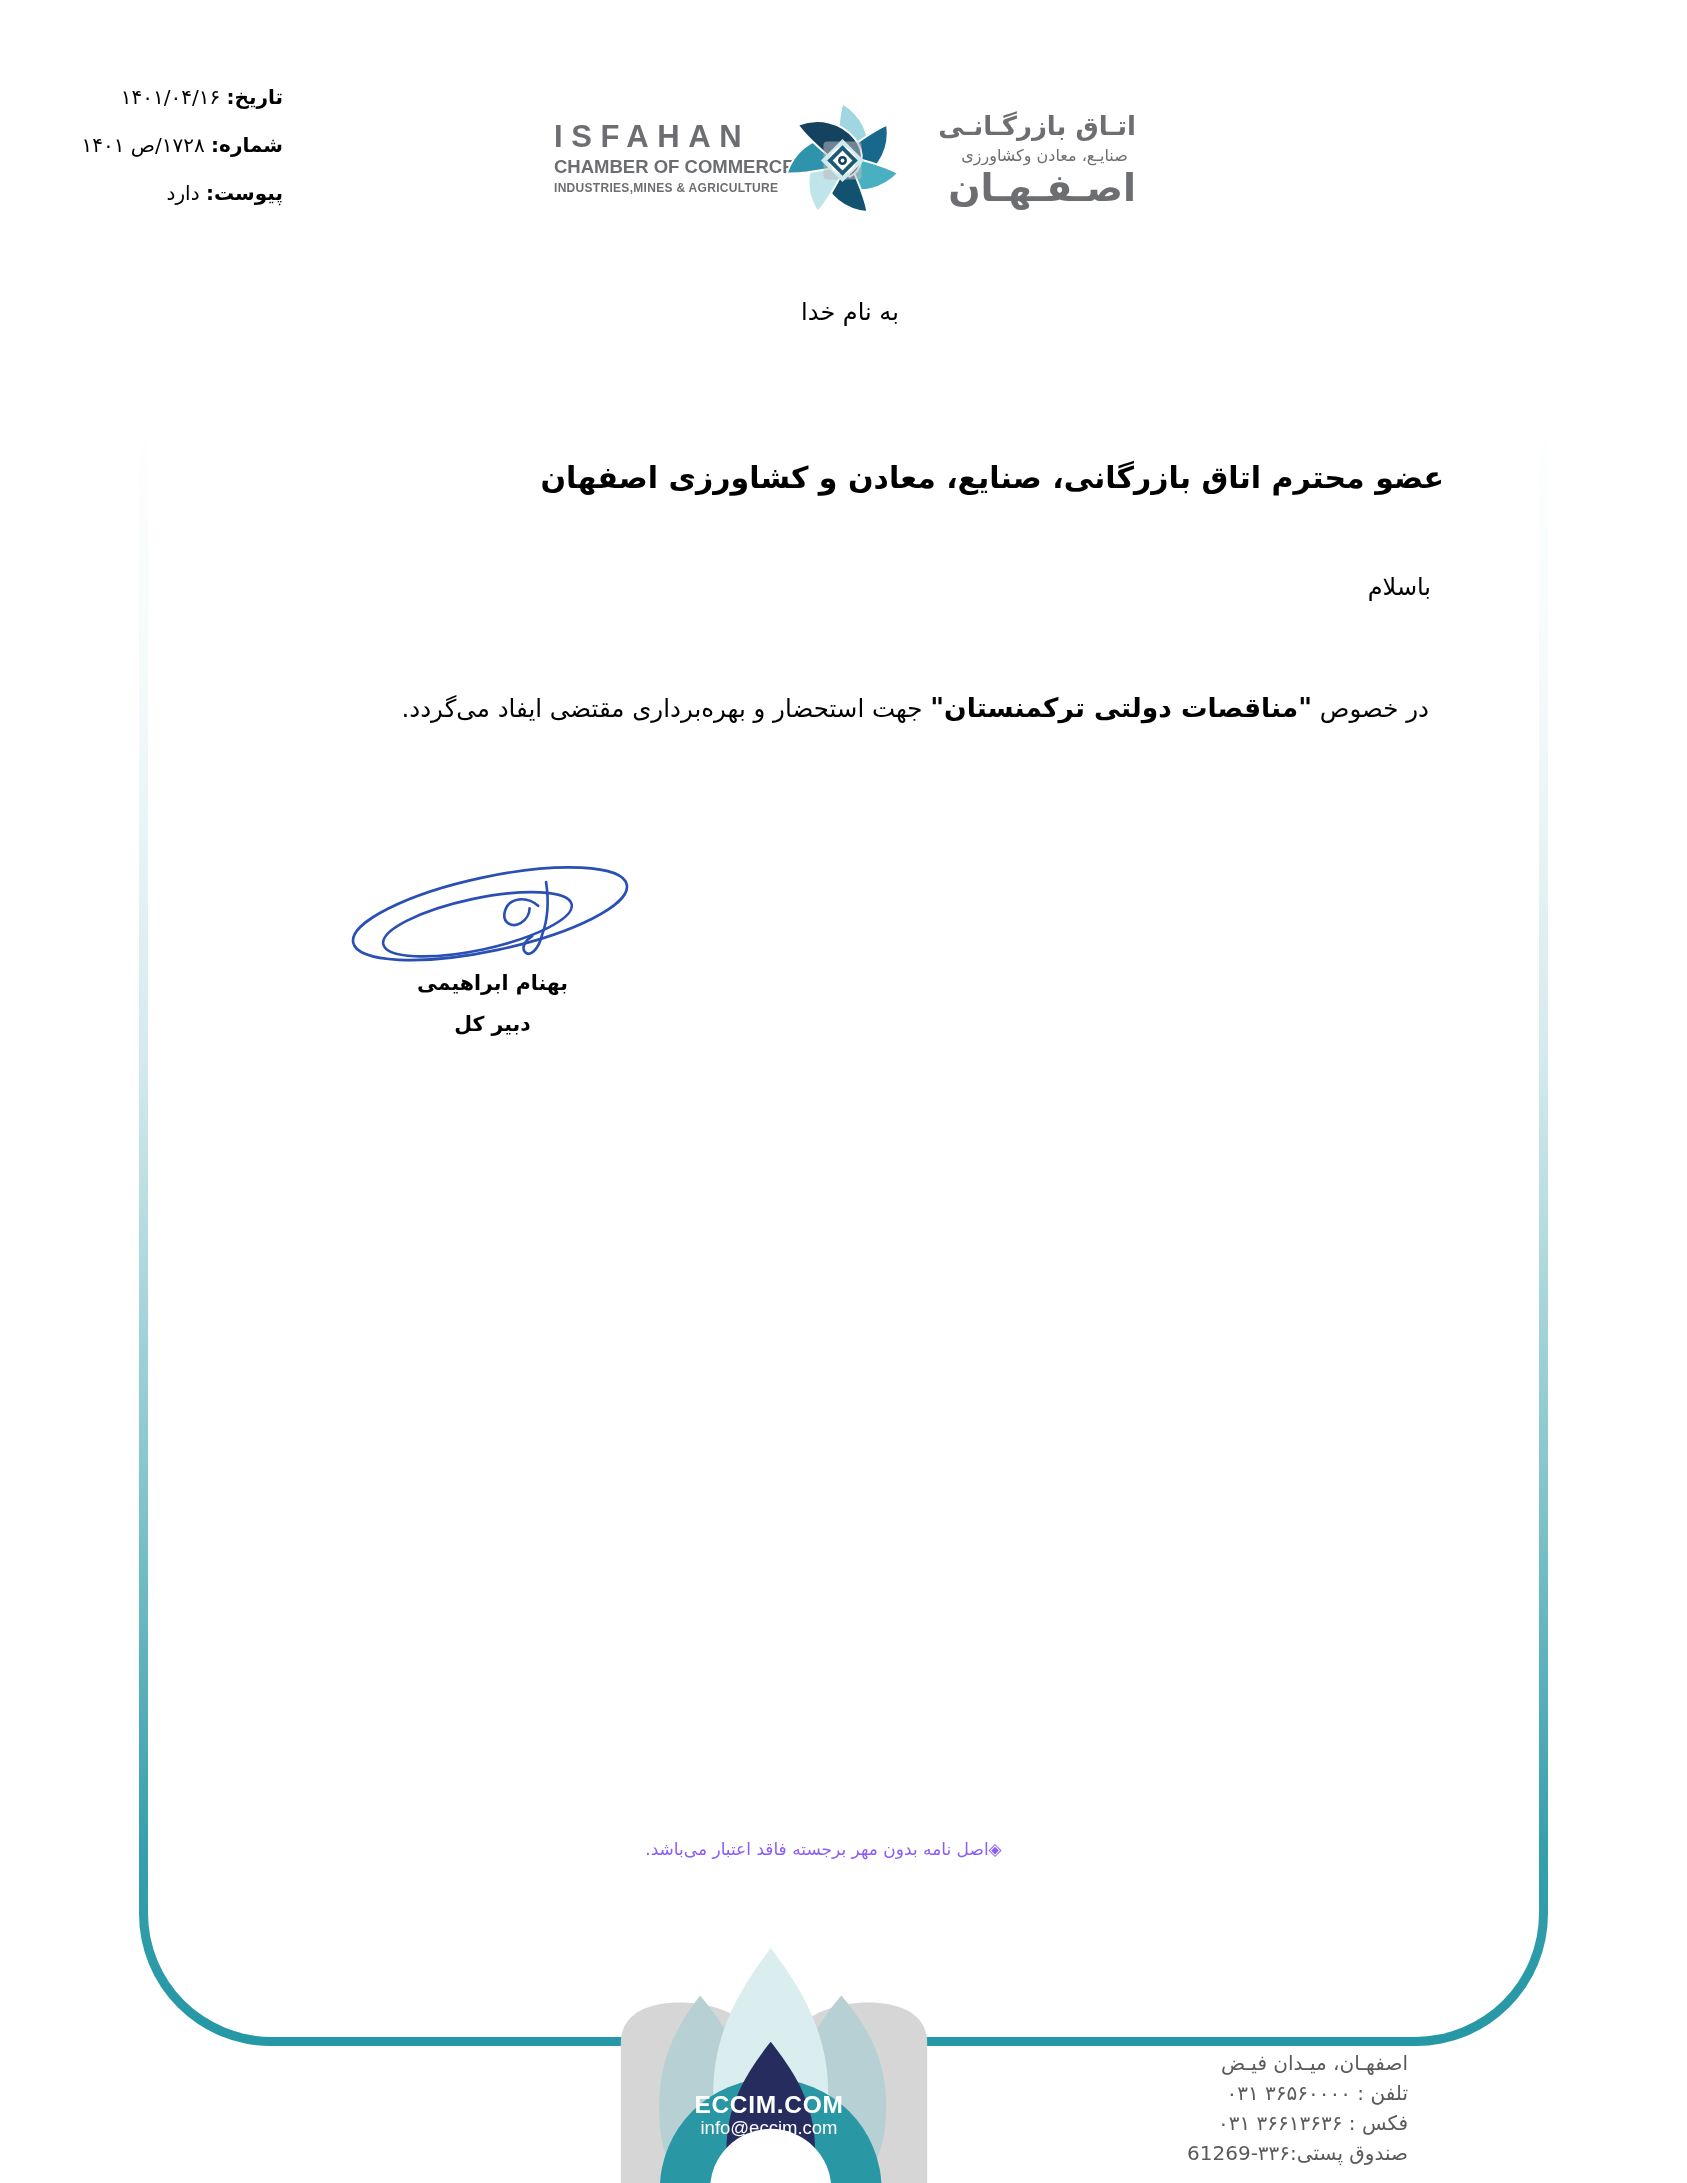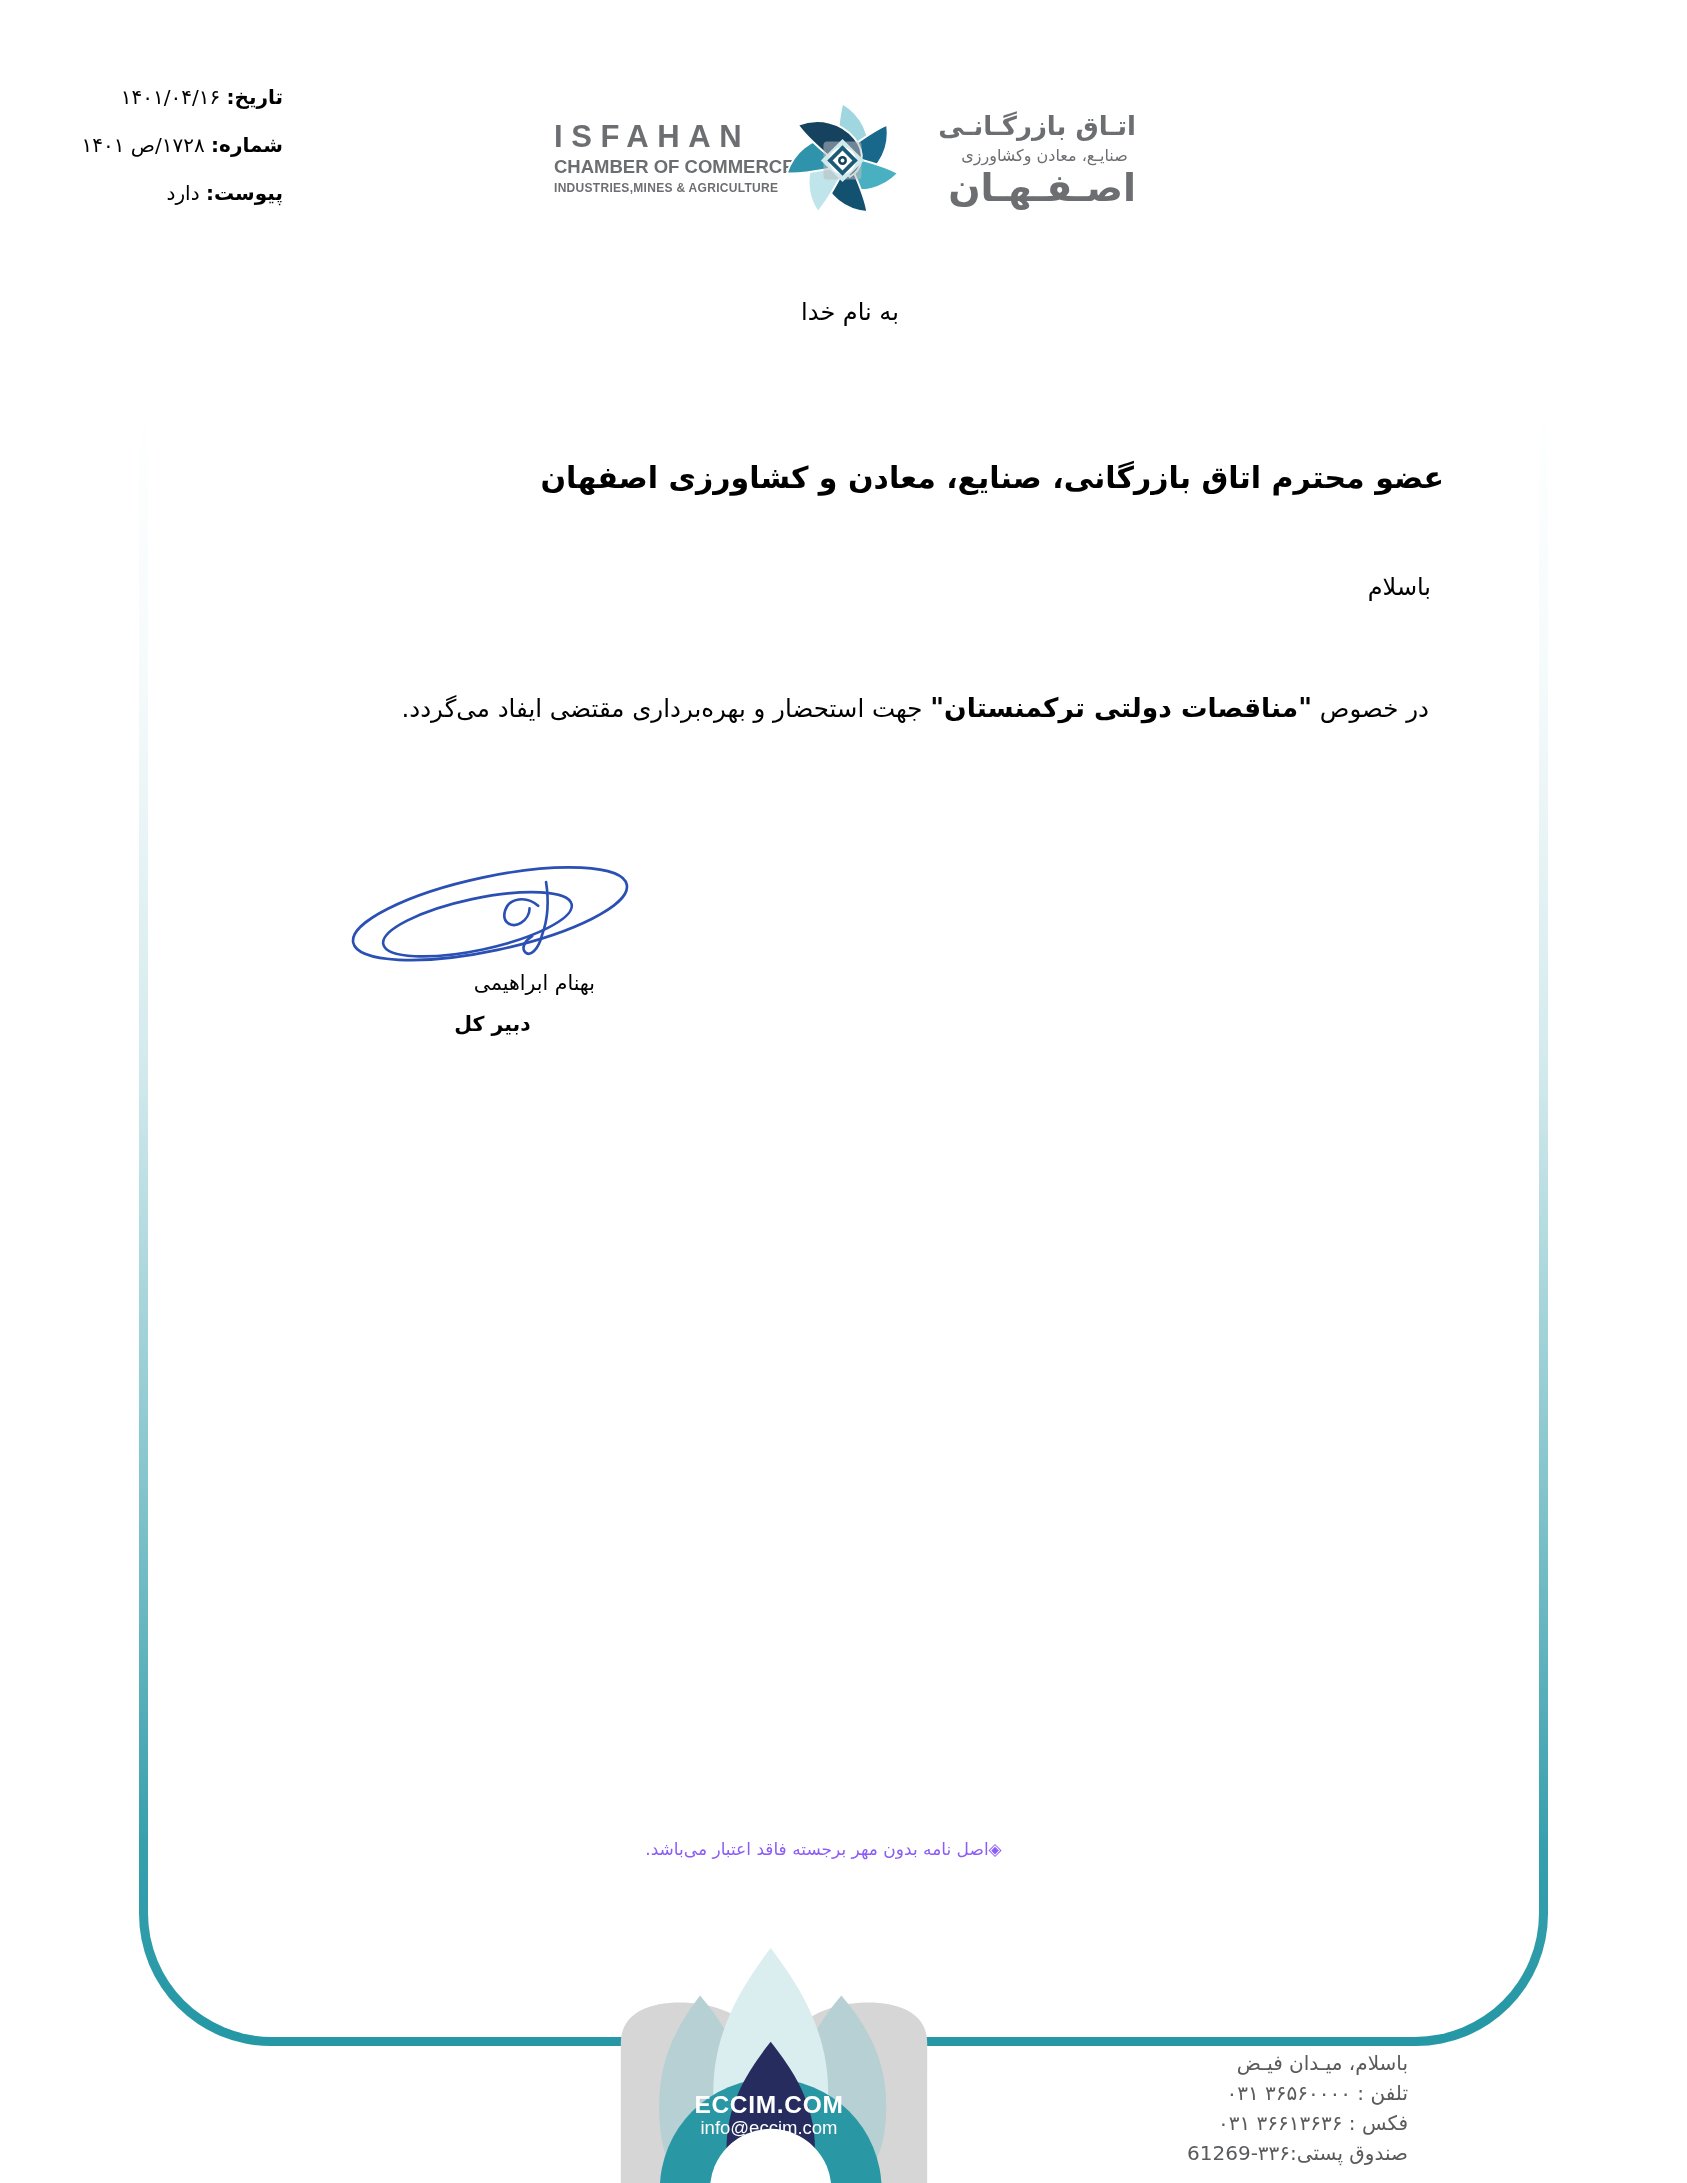--- a/index.html
+++ b/index.html
@@ -29,22 +29,22 @@
   .recipient{position:absolute;right:243px;top:460px;font-size:30px;font-weight:bold;
              direction:rtl;white-space:nowrap;color:#000;}
   .salutation{position:absolute;right:256px;top:573px;font-size:24px;direction:rtl;color:#000;}
   .body-line1{position:absolute;left:238px;top:622px;width:1191px;direction:rtl;
               font-size:24.5px;text-align:justify;text-align-last:justify;white-space:normal;color:#000;}
   .body-line2{position:absolute;left:238px;top:692px;width:1191px;direction:rtl;
               font-size:24.5px;text-align:right;color:#000;}
   .body-line2 .bd{font-weight:bold;font-size:26.5px;}
   
   .sig-svg{position:absolute;left:341px;top:857px;width:298px;height:122px;}
-  .sig-name{position:absolute;left:390px;top:971px;width:205px;text-align:right;
-            font-size:20.5px;font-weight:normal;direction:rtl;color:#000;}
+  .sig-name{position:absolute;left:390px;top:971px;width:205px;text-align:center;
+            font-size:20.5px;font-weight:bold;direction:rtl;color:#000;}
   .sig-title{position:absolute;left:390px;top:1012px;width:205px;text-align:center;
              font-size:20.5px;font-weight:bold;direction:rtl;color:#000;}
   
   .frame{position:absolute;left:139px;top:405px;width:1409px;height:1641px;
          border-radius:0 0 132px 132px;
          background:linear-gradient(180deg,
             rgba(37,151,165,0) 0%,
             rgba(37,151,165,0.05) 18%,
             rgba(37,151,165,0.20) 40%,
             rgba(37,151,165,0.55) 65%,
@@ -159,20 +159,20 @@
     <path d="M235,6 C282,68 322,135 322,225 C322,318 288,362 235,362 C182,362 148,318 148,225 C148,135 188,68 235,6 Z" fill="#daeef0"></path>
     <circle cx="235" cy="372" r="168" fill="#2a98a4"></circle>
     <path d="M235,148 C268,190 302,240 302,310 L302,362 L168,362 L168,310 C168,240 202,190 235,148 Z" fill="#272c5e"></path>
     <circle cx="235" cy="372" r="92" fill="#ffffff"></circle>
   </svg>
   <div class="eccim-site">ECCIM.COM</div>
   <div class="eccim-email">info@eccim.com</div>
 
 
   <div class="foot-fa">
-    <div>باسلام، میـدان فیـض</div>
+    <div>اصفهـان، میـدان فیـض</div>
     <div>تلفن : ۳۶۵۶۰۰۰۰ ۰۳۱</div>
     <div>فکس : ۳۶۶۱۳۶۳۶ ۰۳۱</div>
     <div>صندوق پستی:۳۳۶-61269</div>
   </div>
 
 </div>
 
 
 </body></html>

